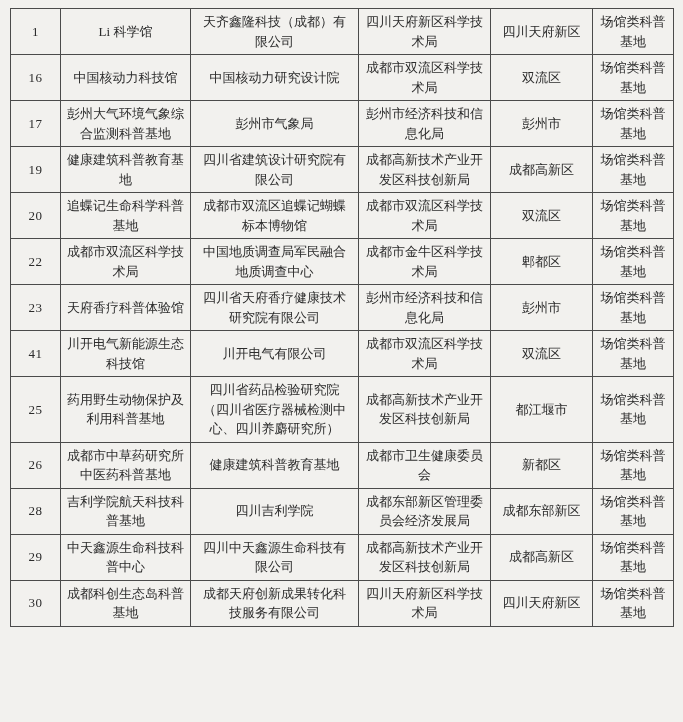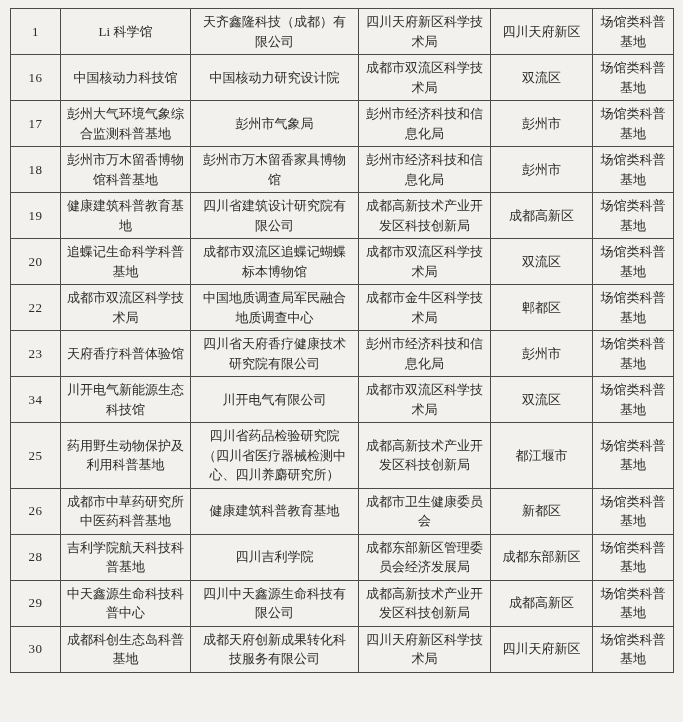--- a/index.html
+++ b/index.html
@@ -87,28 +87,20 @@
         </tr>
         <tr>
           <td class="col-no">17</td>
           <td class="col-name">彭州大气环境气象综合监测科普基地</td>
           <td class="col-org">彭州市气象局</td>
           <td class="col-dept">彭州市经济科技和信息化局</td>
           <td class="col-district">彭州市</td>
           <td class="col-category">场馆类科普基地</td>
         </tr>
         <tr>
-          <td class="col-no">18</td>
-          <td class="col-name">彭州市万木留香博物馆科普基地</td>
-          <td class="col-org">彭州市万木留香家具博物馆</td>
-          <td class="col-dept">彭州市经济科技和信息化局</td>
-          <td class="col-district">彭州市</td>
-          <td class="col-category">场馆类科普基地</td>
-        </tr>
-        <tr>
           <td class="col-no">19</td>
           <td class="col-name">健康建筑科普教育基地</td>
           <td class="col-org">四川省建筑设计研究院有限公司</td>
           <td class="col-dept">成都高新技术产业开发区科技创新局</td>
           <td class="col-district">成都高新区</td>
           <td class="col-category">场馆类科普基地</td>
         </tr>
         <tr>
           <td class="col-no">20</td>
           <td class="col-name">追蝶记生命科学科普基地</td>
@@ -127,21 +119,21 @@
         </tr>
         <tr>
           <td class="col-no">23</td>
           <td class="col-name">天府香疗科普体验馆</td>
           <td class="col-org">四川省天府香疗健康技术研究院有限公司</td>
           <td class="col-dept">彭州市经济科技和信息化局</td>
           <td class="col-district">彭州市</td>
           <td class="col-category">场馆类科普基地</td>
         </tr>
         <tr>
-          <td class="col-no">34</td>
+          <td class="col-no">41</td>
           <td class="col-name">川开电气新能源生态科技馆</td>
           <td class="col-org">川开电气有限公司</td>
           <td class="col-dept">成都市双流区科学技术局</td>
           <td class="col-district">双流区</td>
           <td class="col-category">场馆类科普基地</td>
         </tr>
         <tr>
           <td class="col-no">25</td>
           <td class="col-name">药用野生动物保护及利用科普基地</td>
           <td class="col-org">四川省药品检验研究院（四川省医疗器械检测中心、四川养麝研究所）</td>

